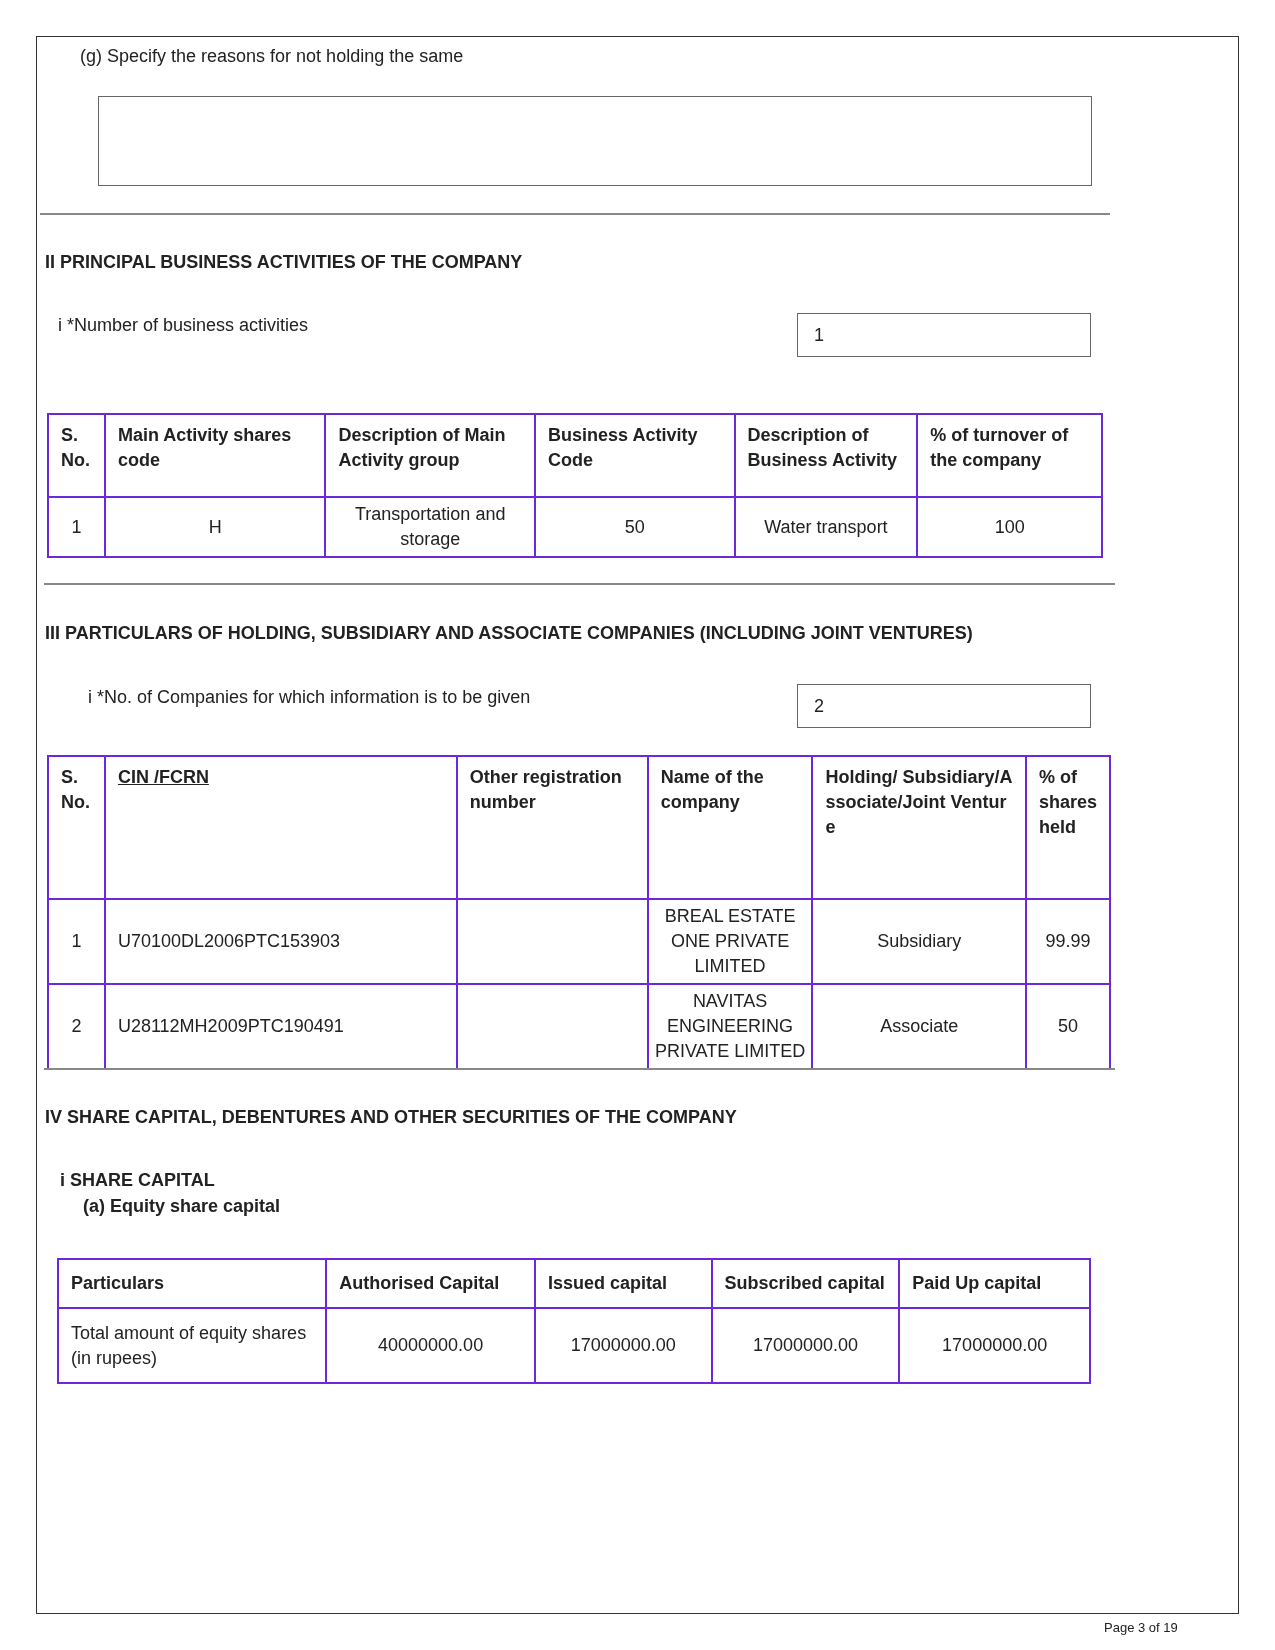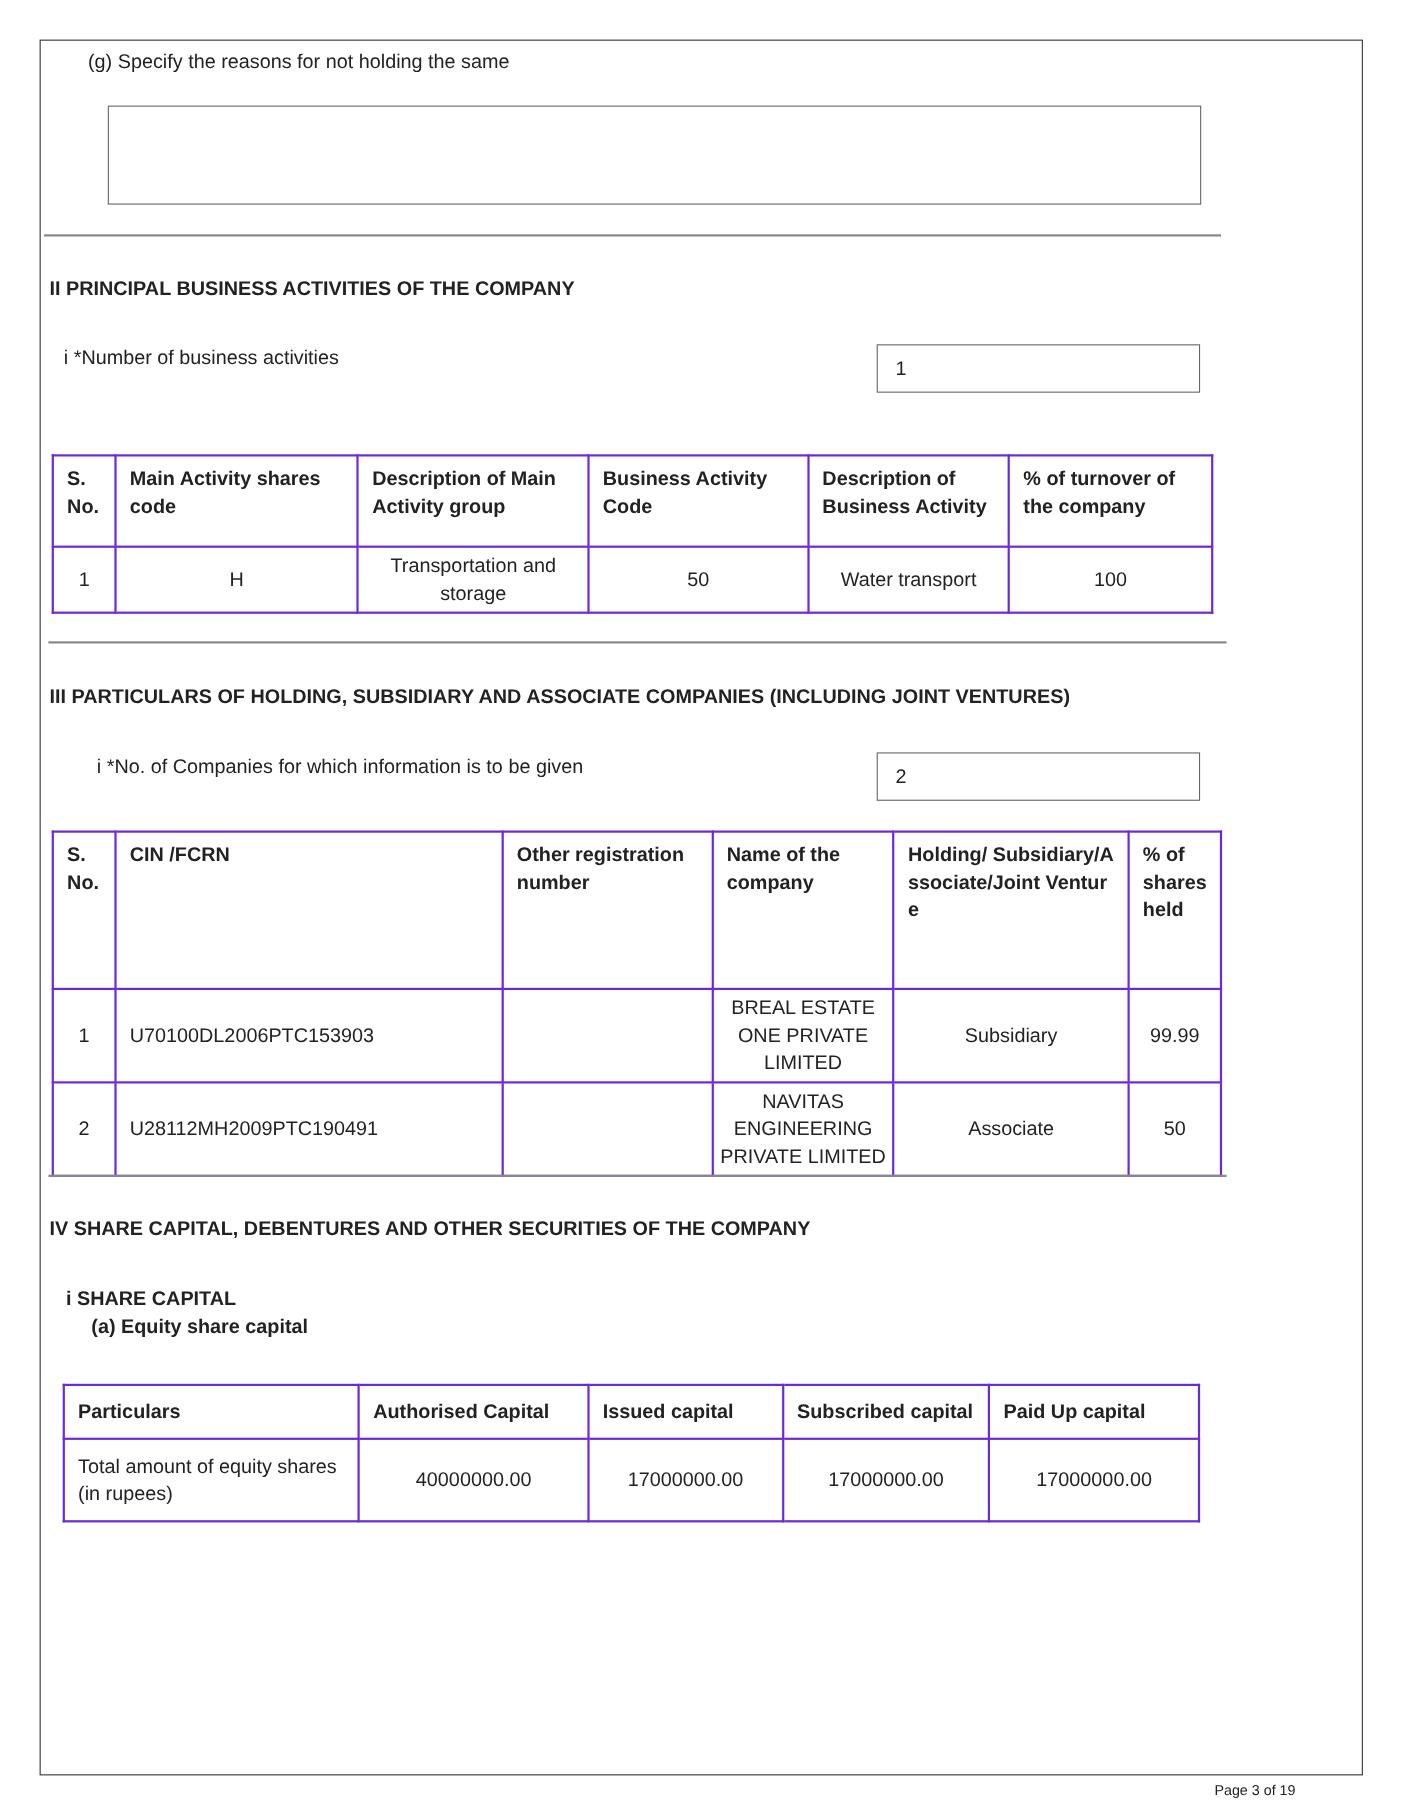--- a/index.html
+++ b/index.html
@@ -58,21 +58,21 @@
 <div class="abs txt bold" style="left:45px; top:623px;">III PARTICULARS OF HOLDING, SUBSIDIARY AND ASSOCIATE COMPANIES (INCLUDING JOINT VENTURES)</div>
 <div class="abs txt" style="left:76px; top:687px;margin-left:12px;">i *No. of Companies for which information is to be given</div>
 <div class="field" style="left:797px; top:684px; width:294px; height:44px;">
     <span>2</span>
   </div>
 
 <table style="left:47px; top:755px; width:1064px;">
   <tbody>
       <tr style="height:143px;">
     <th style="width:57px;">S. No.</th>
-    <th style="width:357px;">CIN /FCRN</th>
+    <th style="width:357px;text-decoration:underline;">CIN /FCRN</th>
     <th style="width:194px;">Other registration number</th>
     <th style="width:166px;">Name of the company</th>
     <th style="width:219px; word-break: break-all;">Holding/ Subsidiary/Associate/Joint Venture</th>
     <th style="width:71px;">% of shares held</th>
   </tr>
   <tr style="height:60px;">
     <td>1</td>
     <td class="left">U70100DL2006PTC153903</td>
     <td></td>
     <td>BREAL ESTATE ONE PRIVATE LIMITED</td>

